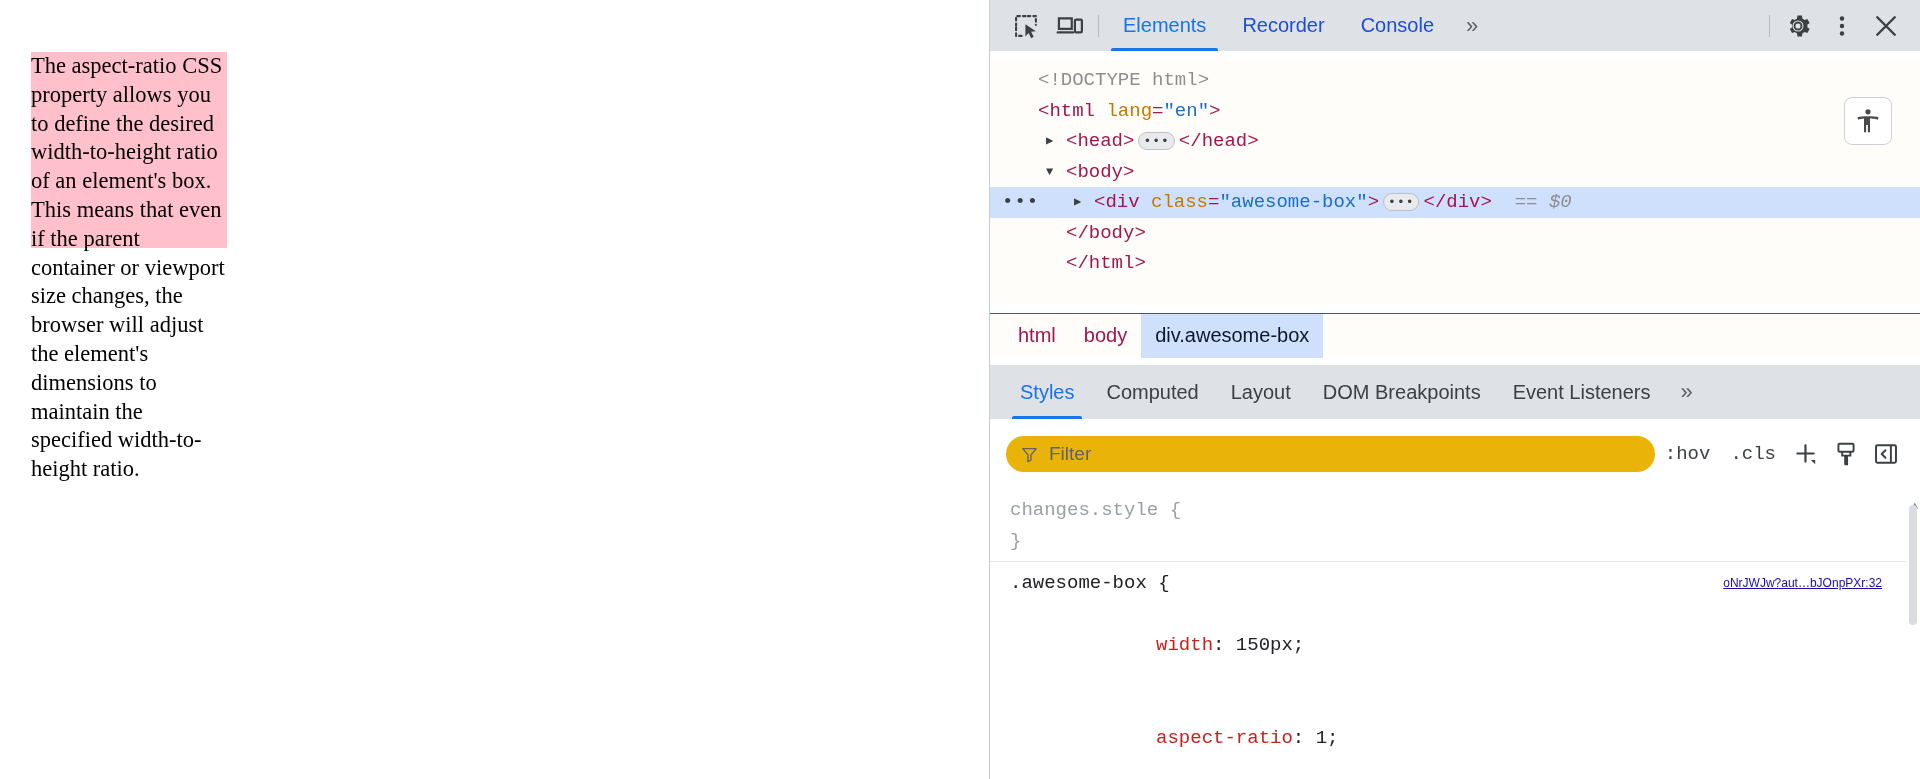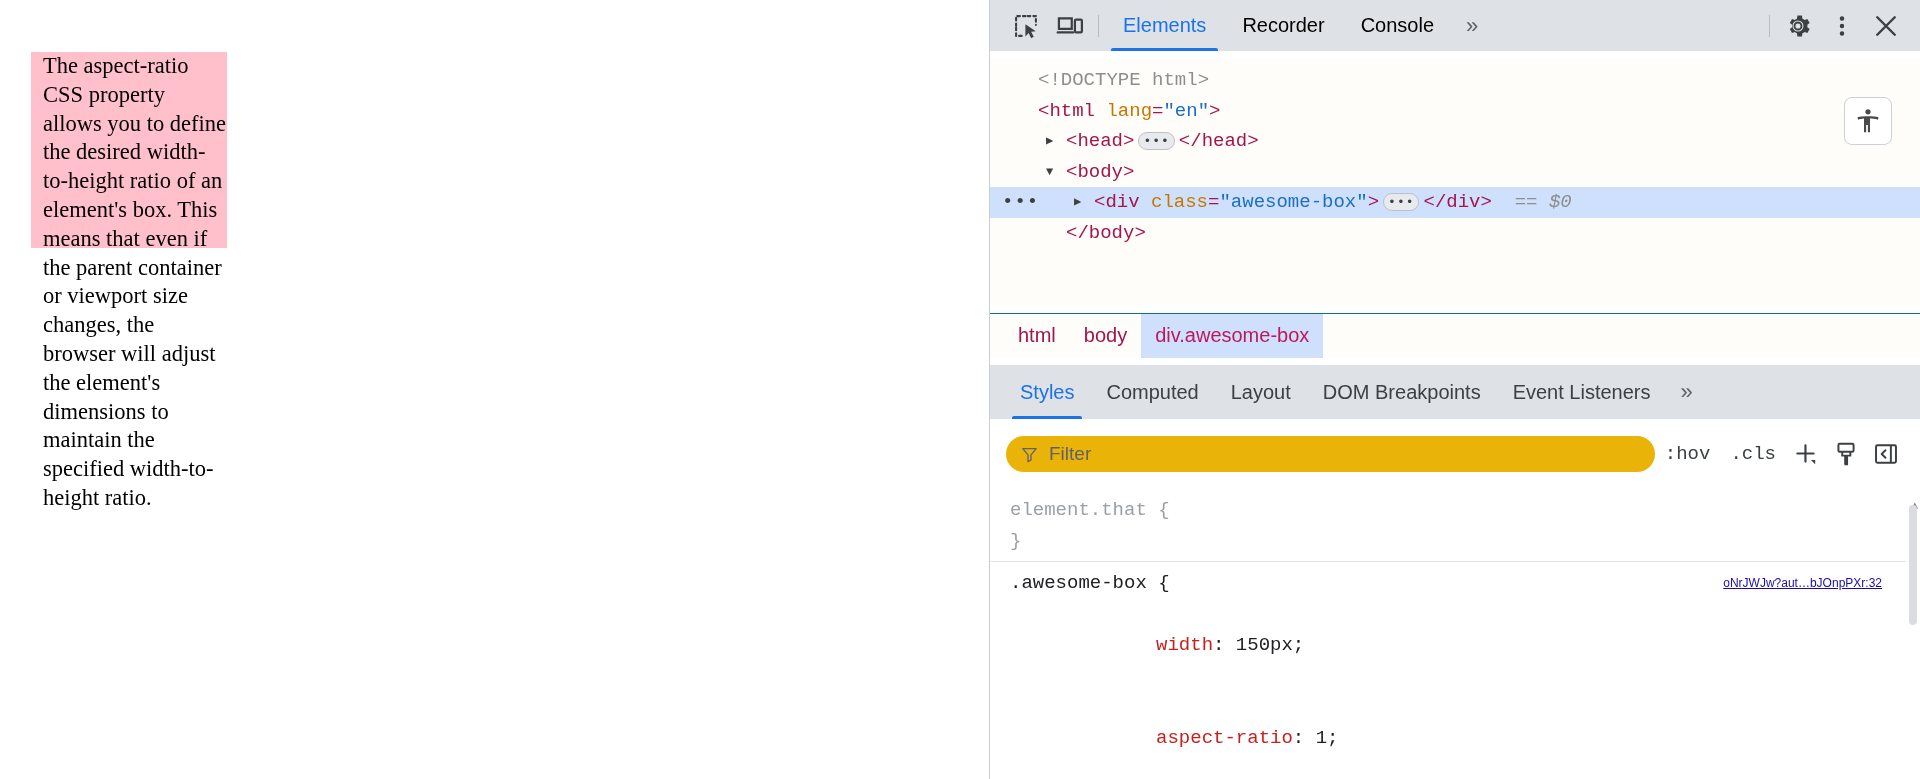--- a/index.html
+++ b/index.html
@@ -29,21 +29,20 @@
     width:196px;
     height:196px;
     background:#ffc0cb;
     font-family:"Liberation Serif", serif;
     font-size:22.5px;
     line-height:28.8px;
     color:#000000;
     overflow:visible;
     white-space:normal;
     word-wrap:break-word;
-    padding-left:12px;
   }
 
   
   .devtools {
     width:930px; height:779px;
     background:#ffffff;
     display:flex; flex-direction:column;
     position:relative;
     gap:8px;
   }
@@ -66,21 +65,21 @@
   .tb-icon-btn svg { display:block; }
   .tb-sep {
     width:1px; height:22px; background:#b7bcc4; margin:0 6px; flex:0 0 auto;
   }
   .dt-tabs { display:flex; align-items:center; height:51px; flex:0 0 auto; }
   .dt-tab {
     padding:0 18px;
     height:51px;
     display:flex; align-items:center;
     font-size:20px;
-    color:#000000;
+    color:#1d4ed8;
     cursor:pointer;
     position:relative;
     white-space:nowrap;
   }
   .dt-tab.active { color:#1a73e8; }
   .dt-tab.active:after {
     content:"";
     position:absolute; left:6px; right:6px; bottom:0; height:3px;
     background:#1a73e8;
     border-radius:2px 2px 0 0;
@@ -152,21 +151,21 @@
     border-top:1px solid #0f766e;
     display:flex; align-items:center;
     padding-left:14px;
     font-size:20px;
   }
   .crumb {
     padding:0 14px; height:44px;
     display:flex; align-items:center;
     color:#a2154e; cursor:pointer; white-space:nowrap;
   }
-  .crumb.selected { background:#cfe0fc; color:#be185d;text-align:right; }
+  .crumb.selected { background:#cfe0fc; color:#0f172a;text-align:right; }
 
   
   .styles-tabs {
     flex:0 0 auto;
     height:54px;
     background:#dee1e6;
     display:flex; align-items:flex-start;
     padding-left:14px;
   }
   .st-tab {
@@ -344,20 +343,23 @@
       </div>
 
       <div class="dom-row indent2 selected">
         <span class="gutter-dots">•••</span><span class="tri">▶</span><span class="tk-tag">&lt;div </span><span class="tk-attr">class</span><span class="tk-tag">=</span><span class="tk-val">"awesome-box"</span><span class="tk-tag">&gt;</span><span class="ellipsis-pill">•••</span><span class="tk-tag">&lt;/div&gt;</span><span class="tk-dollar">  == $0</span>
       </div>
 
       <div class="dom-row indent1">
         <span class="tri-sp"></span><span class="tk-tag">&lt;/body&gt;</span>
       </div>
 
+      <div class="dom-row">
+        <span class="tri-sp"></span><span style="padding-left:28px" class="tk-tag">&lt;/html&gt;</span>
+      </div>
 
       <div class="a11y-btn">
         <svg width="30" height="30" viewBox="0 0 24 24">
           <circle cx="12" cy="4.6" r="2.1" fill="#4a4a4a"></circle>
           <path d="M3.6 9.0 C7 8.0 17 8.0 20.4 9.0 L20.0 10.9 C17 10.2 13.6 10.0 13.6 10.0 L13.6 21 L11.9 21 L11.9 15.2 L10.5 15.2 L10.5 21 L8.8 21 L8.8 10.0 C8.8 10.0 6.4 10.2 4.0 10.9 Z" fill="#4a4a4a"></path>
         </svg>
       </div>
     </div>
 
     <div class="breadcrumb">
@@ -428,21 +430,21 @@
           <rect x="2.8" y="4" width="18.4" height="16" rx="1.2" fill="none" stroke="#3c4043" stroke-width="1.8"></rect>
           <path d="M16.5 4v16" stroke="#3c4043" stroke-width="1.8"></path>
           <path d="M11.5 8.5 L8 12 L11.5 15.5" fill="none" stroke="#3c4043" stroke-width="1.8" stroke-linecap="round" stroke-linejoin="round"></path>
         </svg>
       </div>
     </div>
 
     <div class="rules">
 
       <div class="rule-block">
-        <div class="rule-line sel-grey">element.that {</div>
+        <div class="rule-line sel-grey">changes.style {</div>
         <div class="rule-line sel-grey">}</div>
       </div>
 
       <div class="rule-block">
         <div class="rule-line sel-dark">.awesome-box {</div>
         <div class="src-link" style="top:6px;">oNrJWJw?aut…bJOnpPXr:32</div>
 
         <div class="rule-line indented">
           <span class="prop">width</span><span class="pval">: </span><span class="pval">150px;</span>
         </div>

